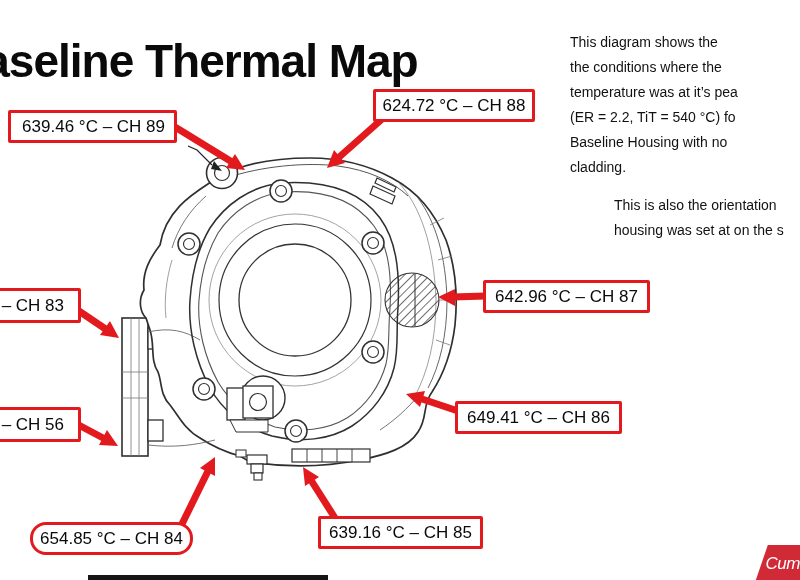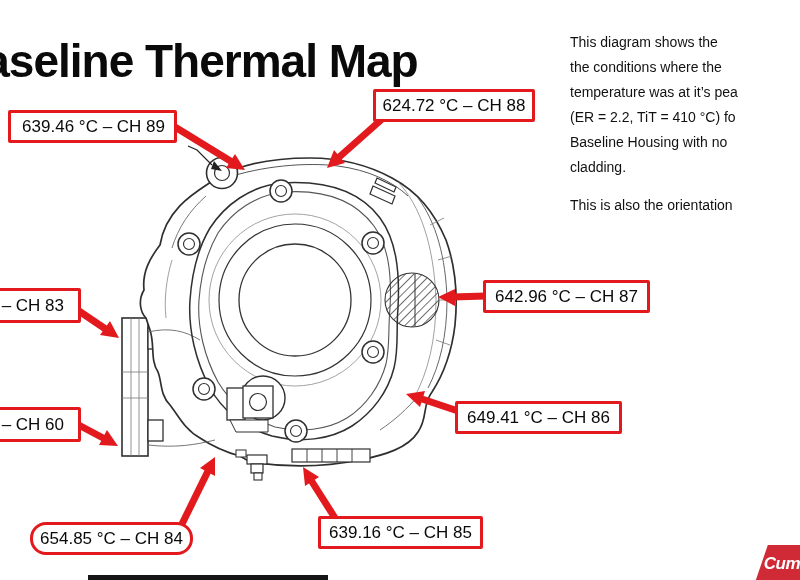--- a/index.html
+++ b/index.html
@@ -6,21 +6,21 @@
   body{
     width:800px;height:580px;position:relative;overflow:hidden;
     background:#ffffff;font-family:"Liberation Sans",sans-serif;color:#000;
   }
   .title{
     position:absolute;left:-48px;top:34px;z-index:5;
     font-size:46px;font-weight:700;letter-spacing:-1px;white-space:nowrap;color:#0a0a0a;
   }
   .desc{position:absolute;left:570px;top:30px;z-index:5;}
   .desc .line{font-size:14px;line-height:25px;white-space:nowrap;color:#111;}
-  .desc .para2{margin-top:13px;}
+  .desc .para2{margin-top:13px;margin-left:44px;}
   .diagram-svg,.arrow-svg{position:absolute;left:0;top:0;}
   .diagram-svg{z-index:10;}
   .arrow-svg{z-index:20;}
   .callout{
     position:absolute;z-index:30;background:#fff;
     border:3px solid var(--red,#e21a1e);border-radius:2px;
     display:flex;align-items:center;justify-content:center;
     font-size:17px;line-height:27px;height:27px;color:#0a0a0a;white-space:nowrap;
     padding:0 9px;box-sizing:content-box;
   }
@@ -33,41 +33,42 @@
   #box-ch86{left:455px;top:401px;width:143px;}
   #box-ch84{left:30px;top:522px;width:139px;border-radius:16px;}
   #box-ch85{left:318px;top:516px;width:141px;}
   .logo-banner{
     position:absolute;right:0;bottom:0;width:48px;height:35px;z-index:40;
     background:#cf2a36;
     clip-path:polygon(33% 0,100% 0,100% 100%,8% 100%);
   }
   .logo-text{
     position:absolute;right:0;bottom:6px;z-index:41;
-    color:#fff;font-size:17px;font-weight:700;font-style:italic;letter-spacing:-0.5px;
+    color:#fff;font-size:17px;font-weight:400;font-style:italic;letter-spacing:-0.5px;
     white-space:nowrap;
   }
   .bottom-bar{position:absolute;left:88px;top:575px;width:240px;height:5px;background:#151515;z-index:6;}
 </style>
 </head>
 <body>
 
 <div class="title">Baseline Thermal Map</div>
 
 <div class="desc">
   <div class="para1">
     <div class="line">This diagram shows the</div>
     <div class="line">the conditions where the</div>
     <div class="line">temperature was at it’s pea</div>
-    <div class="line">(ER = 2.2, TiT = 410 °C) fo</div>
+    <div class="line">(ER = 2.2, TiT = 540 °C) fo</div>
     <div class="line">Baseline Housing with no</div>
     <div class="line">cladding.</div>
   </div>
   <div class="para2">
     <div class="line">This is also the orientation</div>
+    <div class="line">housing was set at on the s</div>
   </div>
 </div>
 
 <svg class="diagram-svg" width="800" height="580" viewBox="0 0 800 580">
   <defs>
     <pattern id="hatch" patternUnits="userSpaceOnUse" width="6" height="6" patternTransform="rotate(45)">
       <line x1="0" y1="0" x2="0" y2="6" stroke="#333" stroke-width="1.4"></line>
     </pattern>
   </defs>
 
@@ -242,21 +243,21 @@
 <div class="callout" id="box-ch89">
     <span>639.46 °C – CH 89</span>
   </div>
 <div class="callout" id="box-ch88">
     <span>624.72 °C – CH 88</span>
   </div>
 <div class="callout cut" id="box-ch83">
     <span>– CH 83</span>
   </div>
 <div class="callout cut" id="box-ch82">
-    <span>– CH 60</span>
+    <span>– CH 56</span>
   </div>
 <div class="callout" id="box-ch87">
     <span>642.96 °C – CH 87</span>
   </div>
 <div class="callout" id="box-ch86">
     <span>649.41 °C – CH 86</span>
   </div>
 <div class="callout" id="box-ch84">
     <span>654.85 °C – CH 84</span>
   </div>

